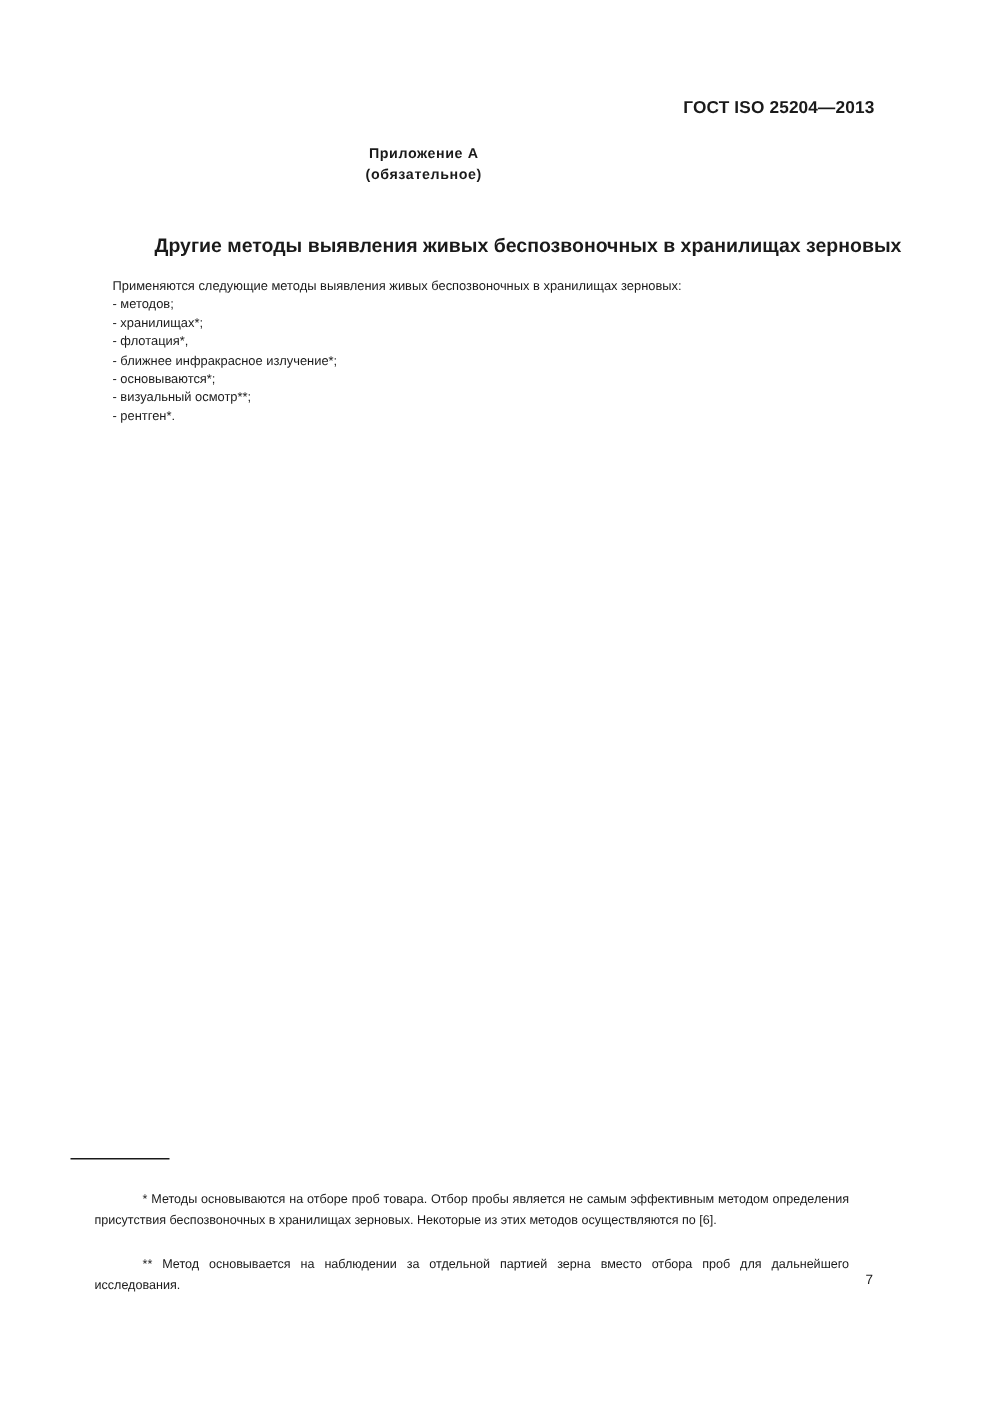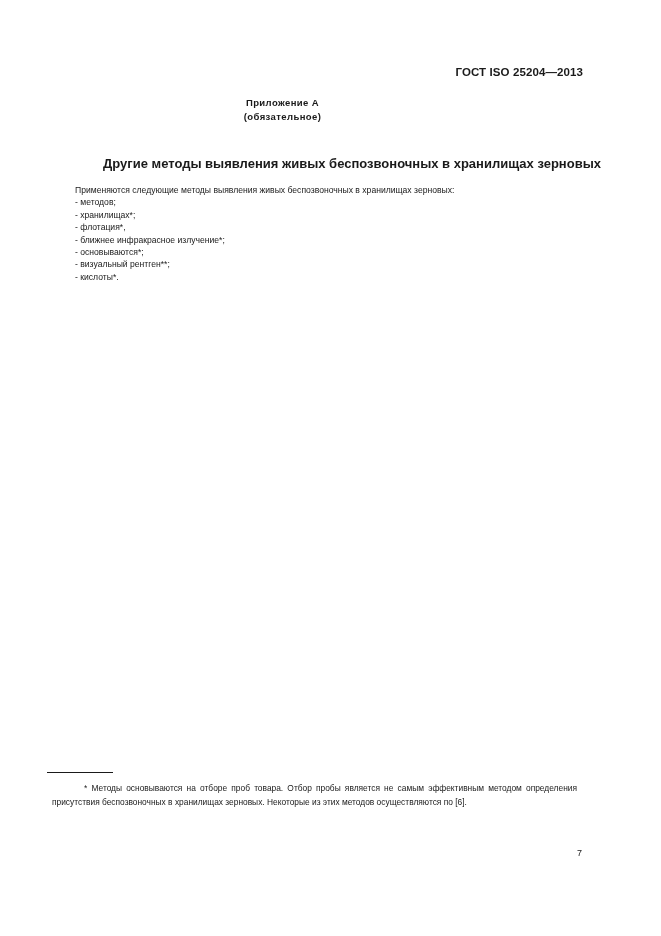--- a/index.html
+++ b/index.html
@@ -7,21 +7,21 @@
          font-family: "Liberation Sans", "DejaVu Sans", sans-serif; color: #1a1a1a; }
   .abs { position: absolute; white-space: nowrap; }
   .header-code { right: 78px; top: 66px; font-size: 11.5px; font-weight: bold; letter-spacing: 0.1px; }
   .annex-title { left: 0; width: 593px; text-align: center; top: 96px; font-size: 9.5px; font-weight: bold; letter-spacing: 0.4px; line-height: 14px; }
   .annex-title div { margin-left: -28px; }
   .section-title { left: 103px; top: 156px; font-size: 13px; font-weight: bold; }
   .body-text { left: 75px; top: 184px; font-size: 8.6px; line-height: 12.4px; }
   .body-text .line { display: block; }
   .fn-rule { left: 47px; top: 772px; width: 66px; height: 0; border-top: 1px solid #1a1a1a; }
   .footnotes { left: 47px; top: 777px; width: 535px; font-size: 8.4px; line-height: 13.5px; white-space: normal; text-align: justify; }
-  .footnotes p { margin: 5px; text-indent: 32px; }
+  .footnotes p { margin: 16px; text-indent: 32px; }
   .page-number { right: 79px; top: 848px; font-size: 9px; }
 </style>
 </head>
 <body>
 
 <div class="abs header-code">ГОСТ  ISO 25204—2013</div>
 
 <div class="abs annex-title">
   <div>Приложение А</div>
   <div>(обязательное)</div>
@@ -29,23 +29,24 @@
 
 <div class="abs section-title">Другие методы выявления живых беспозвоночных в хранилищах зерновых</div>
 
 <div class="abs body-text">
   <span class="line">Применяются следующие методы выявления живых беспозвоночных в хранилищах зерновых:</span>
   <span class="line">-  методов;</span>
   <span class="line">-  хранилищах*;</span>
   <span class="line">- флотация*,</span>
   <span class="line">- ближнее инфракрасное излучение*;</span>
   <span class="line">- основываются*;</span>
-  <span class="line">- визуальный рентген**;</span>
-  <span class="line">- кислоты*.</span>
+  <span class="line">- визуальный осмотр**;</span>
+  <span class="line">- рентген*.</span>
 </div>
 
 <div class="abs fn-rule"></div>
 
 <div class="abs footnotes">
   <p>* Методы основываются на отборе проб товара. Отбор пробы является не самым эффективным методом определения присутствия беспозвоночных в хранилищах зерновых. Некоторые из этих методов осуществляются по [6].</p>
+  <p>** Метод основывается на наблюдении за отдельной партией зерна вместо отбора проб для дальнейшего исследования.</p>
 </div>
 
 <div class="abs page-number">7</div>
 
 </body></html>

